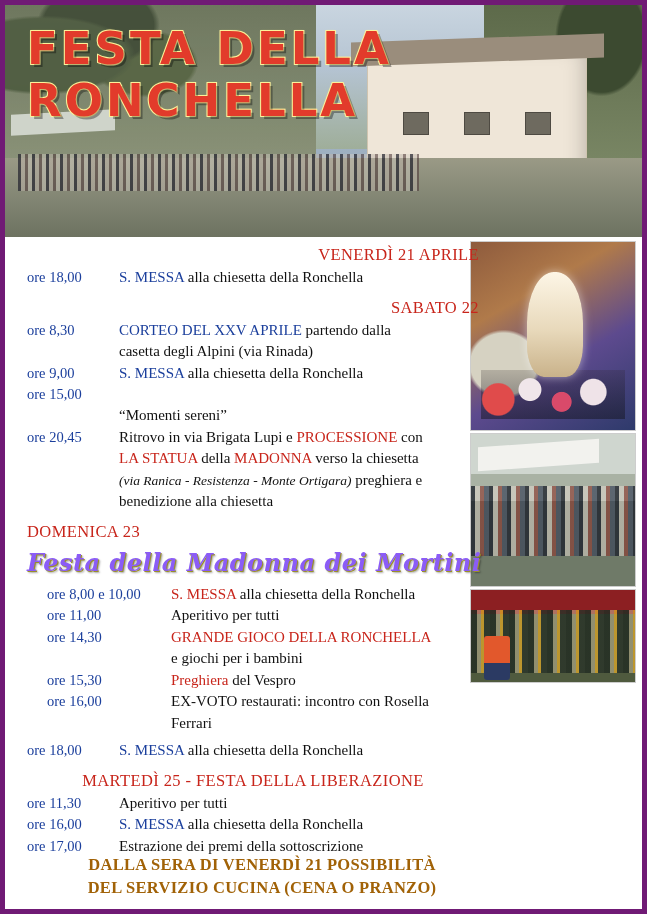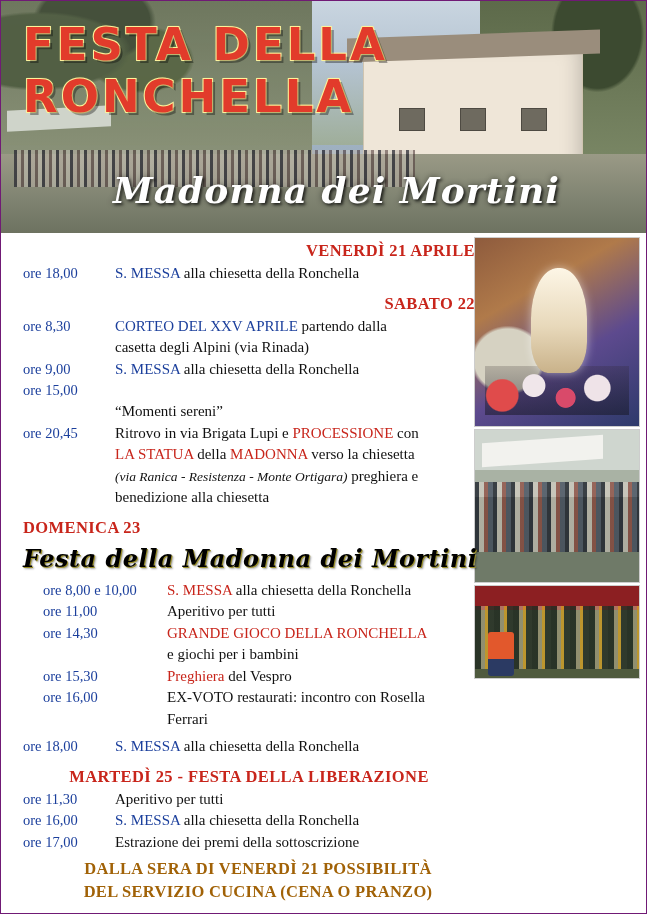--- a/index.html
+++ b/index.html
@@ -8,21 +8,21 @@
     width: 647px; height: 914px;
     background: #fdfdfb;
     font-family: "Liberation Serif", serif;
     overflow: hidden;
     position: relative;
   }
   .poster {
     position: relative;
     width: 647px; height: 914px;
     background: #ffffff;
-    border: 1px solid #701a75;
+    border: 5px solid #701a75;
     overflow: hidden;
   }
 
   
   .banner {
     position: absolute; left: 0; top: 0; width: 647px; height: 232px;
     overflow: hidden;
     background: linear-gradient(#b9c7d6, #8fa3b4);
   }
   .banner-sky {
@@ -169,29 +169,29 @@
   .row { display:flex; align-items:flex-start; margin-bottom: 2px; }
   .hour {
     width: 92px; flex: 0 0 92px;
     color: #1b3f9c; font-size: 14.5px; line-height: 19px; white-space: nowrap;
   }
   .hour.wide { width: 124px; flex:0 0 124px;margin-left:20px; }
   .desc { flex:1; font-size: 15px; line-height: 19.5px; color:#111; }
   .blue { color:#1b3f9c; }
   .red  { color:#c8251b; }
   .dayhead {
-    text-align:right; font-size:16.5px; font-weight:700; color:#c8251b;
+    text-align:right; font-size:16.5px; font-weight:400; color:#c8251b;
     letter-spacing:.4px; margin: 2px 0 3px 0;
   }
   .dayhead.left { text-align:left; }
   .dayhead.center { text-align:center; }
   .small-it { font-style: italic; font-size: 13.5px; }
   .script-green {
     font-family:"DejaVu Serif", serif; font-style:italic; font-weight:700;
-    font-size: 24px; color:#000000; letter-spacing:.5px;
+    font-size: 24px; color:#8b5cf6; letter-spacing:.5px;
     text-shadow: 1px 1px 0 #9a8f2a, 2px 2px 2px rgba(0,0,0,.35);
     margin: 6px 0 8px 0; white-space: nowrap;
   }
   .footer-note {
     position:absolute; left: 22px; bottom: 10px; width: 470px;
     text-align:center; color:#a16207; font-weight:700; font-size:16.5px;
     line-height: 23px; letter-spacing:.3px;
   }
   .sep { height: 6px; }
 </style>
@@ -211,21 +211,20 @@
     </div>
     <div class="banner-ground"></div>
     <div class="banner-tent"></div>
     <div class="banner-crowd"></div>
   </div>
 
   <div class="title-block">
     <div class="title-line">FESTA DELLA</div>
     <div class="title-line">RONCHELLA</div>
   </div>
-  <div class="title-script">Madonna dei Mortini</div>
 
   <div class="side-photos">
     <div class="photo photo-madonna">
       <div class="flowers"></div>
     </div>
     <div class="photo photo-crowd">
       <div class="umbrella"></div>
       <div class="people"></div>
     </div>
     <div class="photo photo-band">

